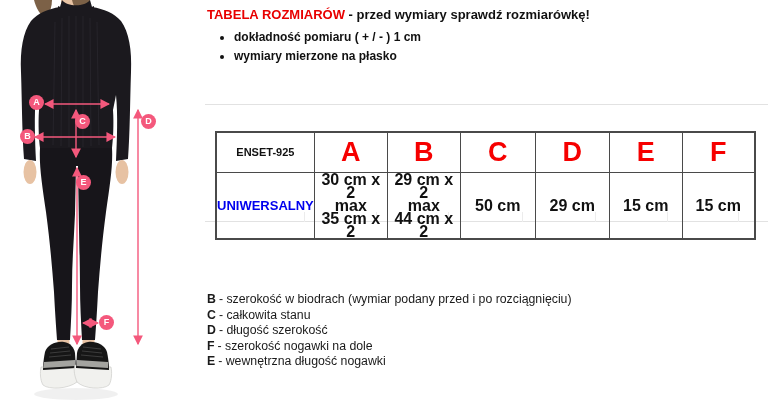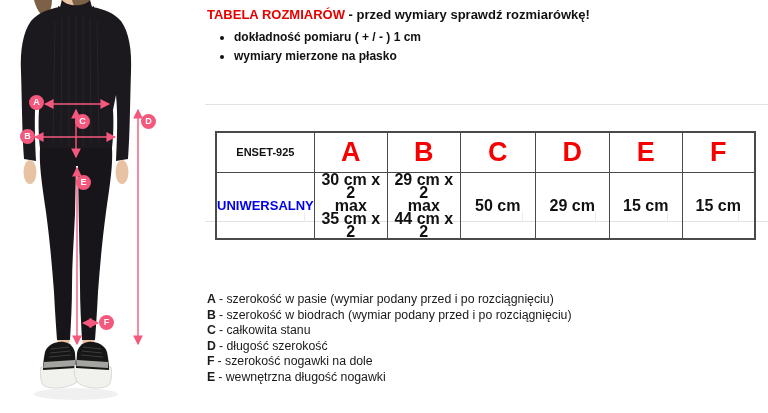--- a/index.html
+++ b/index.html
@@ -174,23 +174,20 @@
       <td class="c3 value-cell">50 cm</td>
       <td class="c4 value-cell">29 cm</td>
       <td class="c5 value-cell">15 cm</td>
       <td class="c6 value-cell">15 cm</td>
     </tr>
   </tbody>
     </table>
 
   <div class="legend">
     <div class="legend-line">
-      <span class="legend-letter">A</span><span>- szerokość w pasie (wymiar podany przed i po rozciągnięciu)</span>
-    </div>
-    <div class="legend-line">
       <span class="legend-letter">B</span><span>- szerokość w biodrach (wymiar podany przed i po rozciągnięciu)</span>
     </div>
     <div class="legend-line">
       <span class="legend-letter">C</span><span>- całkowita stanu</span>
     </div>
     <div class="legend-line">
       <span class="legend-letter">D</span><span>- długość szerokość</span>
     </div>
     <div class="legend-line">
       <span class="legend-letter">F</span><span>- szerokość nogawki na dole</span>

